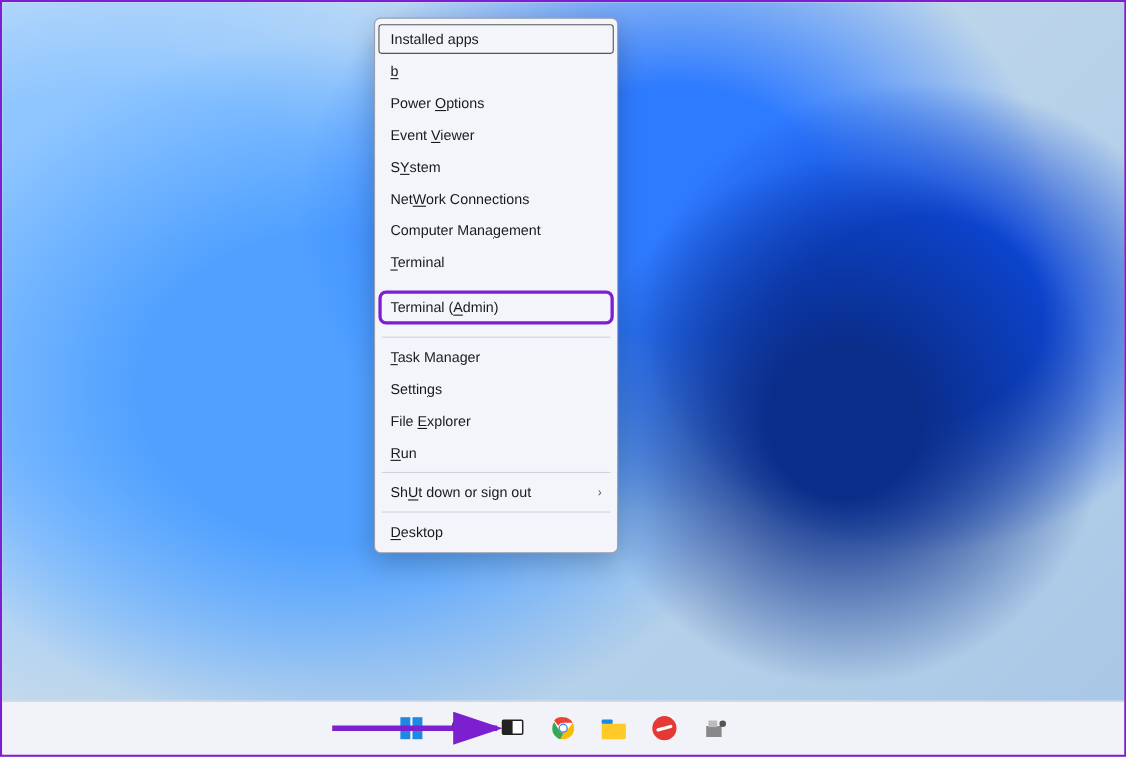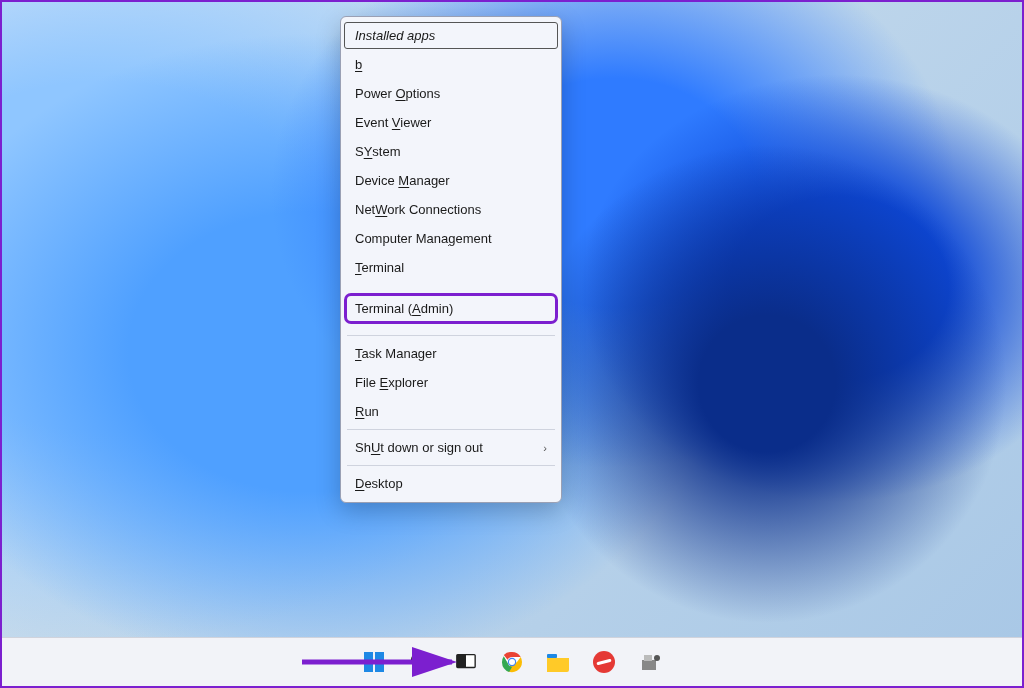--- a/index.html
+++ b/index.html
@@ -27,21 +27,21 @@
     position:absolute;left:338px;top:14px;width:220px;
     background:#f3f5fb;border:1px solid #9aa0b4;border-radius:6px;
     box-shadow:0 8px 24px rgba(0,0,0,.22);
     padding:4px 0;
   }
   .ctx-item{
     padding:7px 14px;font-size:13px;color:#1a1a1a;cursor:default;
     display:flex;align-items:center;justify-content:space-between;
   }
   .ctx-sep{height:1px;background:#cfd3de;margin:3px 6px;}
-  .ctx-item.boxed{outline:1px solid #555;border-radius:2px;margin:2px 4px;padding:5px 10px;font-style:italic;}
+  .ctx-item.boxed{outline:1px solid #555;border-radius:2px;margin:2px 4px;padding:5px 10px;}
   .ctx-item.hilite{outline:3px solid #7c1fcf;border-radius:4px;margin:14px 6px;padding:5px 8px;}
   .u{text-decoration:underline;text-underline-offset:2px;}
   .chev{font-size:11px;color:#555;}
   
   .arrow{
     position:absolute;left:300px;bottom:8px;width:160px;height:32px;
   }
   .arrow svg{overflow:visible;}
 </style>
 </head>
@@ -59,37 +59,37 @@
     <div class="ctx-item">
       <span>Power <span class="u">O</span>ptions</span>
     </div>
     <div class="ctx-item">
       <span>Event <span class="u">V</span>iewer</span>
     </div>
     <div class="ctx-item">
       <span>S<span class="u">Y</span>stem</span>
     </div>
     <div class="ctx-item">
-      <span>Device <span class="u">M</span>anager</span>
-    </div>
-    <div class="ctx-item">
       <span>Net<span class="u">W</span>ork Connections</span>
     </div>
     <div class="ctx-item">
       <span>Computer Mana<span class="u">g</span>ement</span>
     </div>
     <div class="ctx-item">
       <span><span class="u">T</span>erminal</span>
     </div>
     <div class="ctx-item hilite">
       <span>Terminal (<span class="u">A</span>dmin)</span>
     </div>
     <div class="ctx-sep"></div>
     <div class="ctx-item">
       <span><span class="u">T</span>ask Manager</span>
+    </div>
+    <div class="ctx-item">
+      <span>Settin<span class="u">g</span>s</span>
     </div>
     <div class="ctx-item">
       <span>File <span class="u">E</span>xplorer</span>
     </div>
     <div class="ctx-item">
       <span><span class="u">R</span>un</span>
     </div>
     <div class="ctx-sep"></div>
     <div class="ctx-item">
       <span>Sh<span class="u">U</span>t down or sign out</span>

